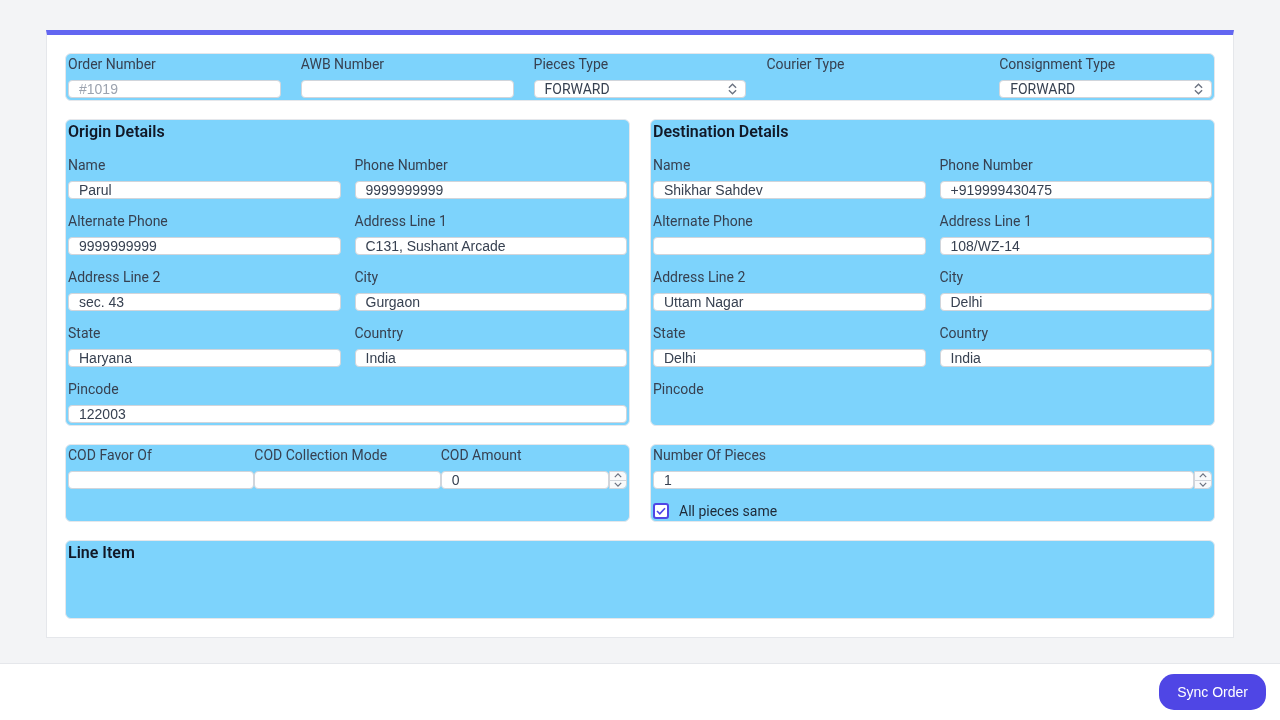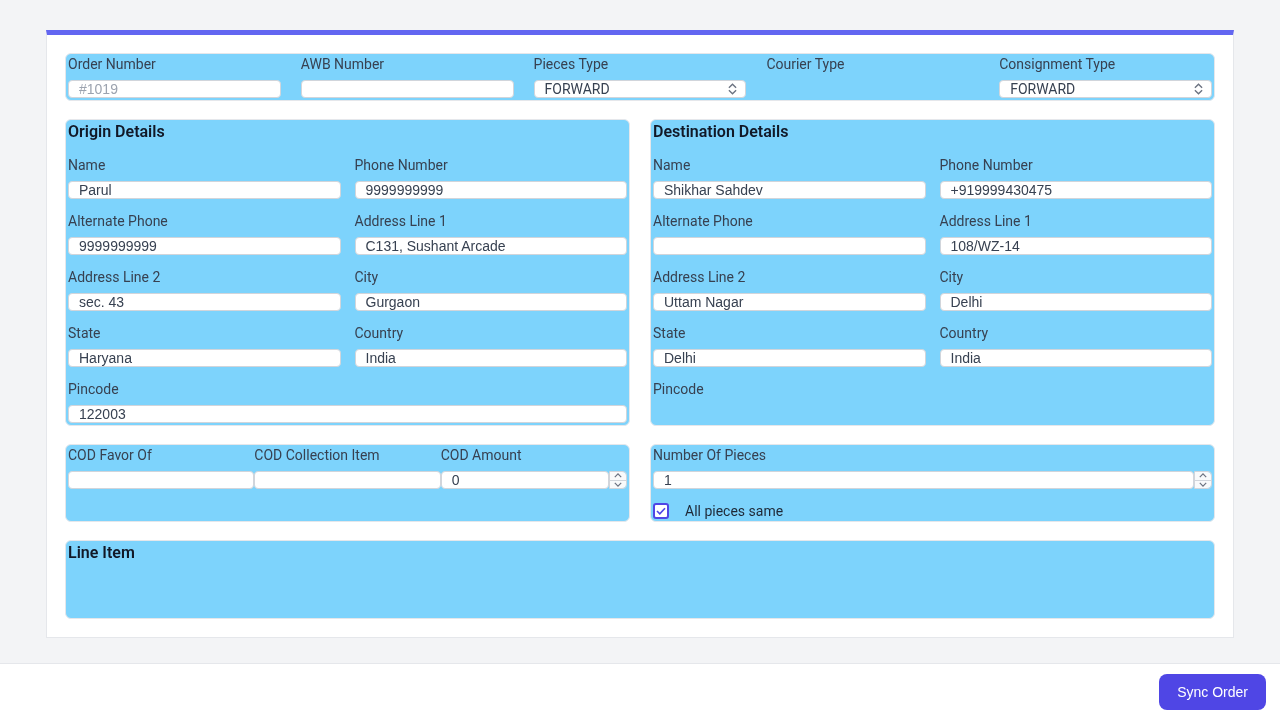--- a/index.html
+++ b/index.html
@@ -120,21 +120,21 @@
     display: flex;
     align-items: center;
     justify-content: center;
   }
   .num-steppers button:first-child { border-bottom: 1px solid #d1d5db; border-top-right-radius: 4px;}
   .num-steppers button:last-child { border-bottom-right-radius: 4px; }
   .num-steppers svg { width: 8px; height: 5px; }
   .checkbox-row {
     display: flex;
     align-items: center;
-    gap: 16px;
+    gap: 10px;
     margin-top: 14px;
   }
   .chk {
     width: 16px;
     height: 16px;
     border: 2px solid #4f46e5;
     border-radius: 3px;
     display: flex;
     align-items: center;
     justify-content: center;
@@ -151,21 +151,21 @@
     border-top: 1px solid #e5e7eb;
     padding: 10px 14px;
     display: flex;
     justify-content: flex-end;
   }
   .btn-primary {
     background: #4f46e5;
     color: #fff;
     border: none;
     padding: 10px 18px;
-    border-radius: 8px;
+    border-radius: 15px;
     font-size: 14px;
     cursor: pointer;
   }
   .muted-input {
     color: #9ca3af;
   }
 </style>
 </head>
 <body>
 
@@ -308,21 +308,21 @@
 
     <div class="two-col">
 
       <div class="card">
         <div class="grid3">
           <div class="field">
             <label>COD Favor Of</label>
             <input type="text" value="" style="">
           </div>
           <div class="field">
-            <label>COD Collection Item</label>
+            <label>COD Collection Mode</label>
             <input type="text" value="" style="">
           </div>
           <div class="field">
             <label>COD Amount</label>
             <div class="num-wrap">
               <input type="text" class="num-input" value="0" style="">
               <div class="num-steppers">
                 <button>
                     <svg viewBox="0 0 10 6">
                       <path d="M1 5 L5 1 L9 5" fill="none" stroke="#6b7280" stroke-width="1.5"></path>

